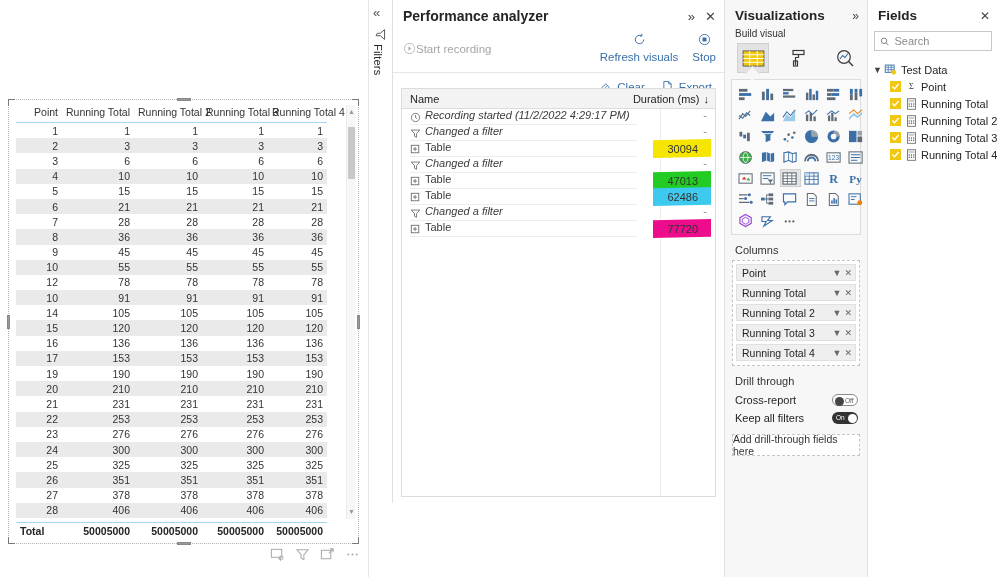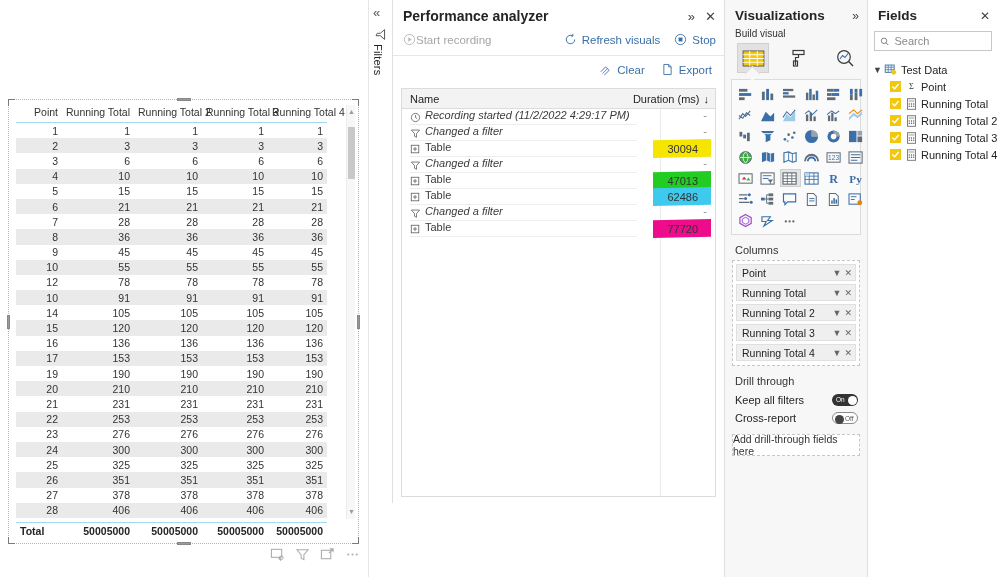--- a/index.html
+++ b/index.html
@@ -93,21 +93,21 @@
     flex:0 0 332px; width:332px; height:503px; background:#fff;
     border-left:1px solid #e0e0e0; position:relative;
   }
   .pa-head { display:flex; align-items:center; padding:8px 8px 6px 10px; }
   .pa-title { font-size:14px; font-weight:bold; color:#252423; flex:1; }
   .pa-head .hicon { color:#444; font-size:13px; margin-left:10px; cursor:pointer; line-height:1; }
 
   .pa-actions { display:flex; align-items:center; padding:3px 8px 9px 10px; border-bottom:1px solid #e6e6e6; }
   .pa-start { display:flex; align-items:flex-end; color:#a6a6a6; font-size:11.5px; }
   .pa-right { margin-left:auto; display:flex; align-items:center; gap:14px; }
-  .pa-link { display:flex; align-items:center; gap:5px; color:#3a6fa7; font-size:11.5px; cursor:pointer; }
+  .pa-link { display:flex; align-items:center; gap:5px; color:#3a6fa7; font-size:11.5px; cursor:pointer;flex-direction:column; }
 
   .pa-subactions { display:flex; justify-content:flex-end; gap:16px; padding:7px 12px 6px 0; }
   .pa-sublink { display:flex; align-items:center; gap:5px; color:#3a6fa7; font-size:11.5px; cursor:pointer; }
 
   .pa-table-shell {
     position:absolute; left:8px; right:8px; top:88px; bottom:6px;
     border:1px solid #dcdcdc; background:#fff; overflow:hidden;
   }
   .pa-th {
     display:flex; align-items:center; height:20px; background:#f3f3f3;
@@ -974,32 +974,32 @@
         <div class="chip">
           <span class="cname">Running Total 4</span>
           <span class="cico">▼</span>
           <span class="cico">✕</span>
         </div>
       </div>
 
     <div class="sect-label">Drill through</div>
 
     <div class="dt-row">
+      <div class="lbl">Cross-report</div>
+      <div class="toggle off">
+        <span class="knob"></span>
+        <span class="tt">Off</span>
+      </div>
+    </div>
+
+    <div class="dt-row">
       <div class="lbl">Keep all filters</div>
       <div class="toggle on">
         <span class="knob"></span>
         <span class="tt">On</span>
-      </div>
-    </div>
-
-    <div class="dt-row">
-      <div class="lbl">Cross-report</div>
-      <div class="toggle off">
-        <span class="knob"></span>
-        <span class="tt">Off</span>
       </div>
     </div>
 
     <div class="dropzone">Add drill-through fields here</div>
   </div>
 
   <div class="fields">
     <div class="pane-head">
       <div class="pane-title">Fields</div>
       <div class="hicon">✕</div>

